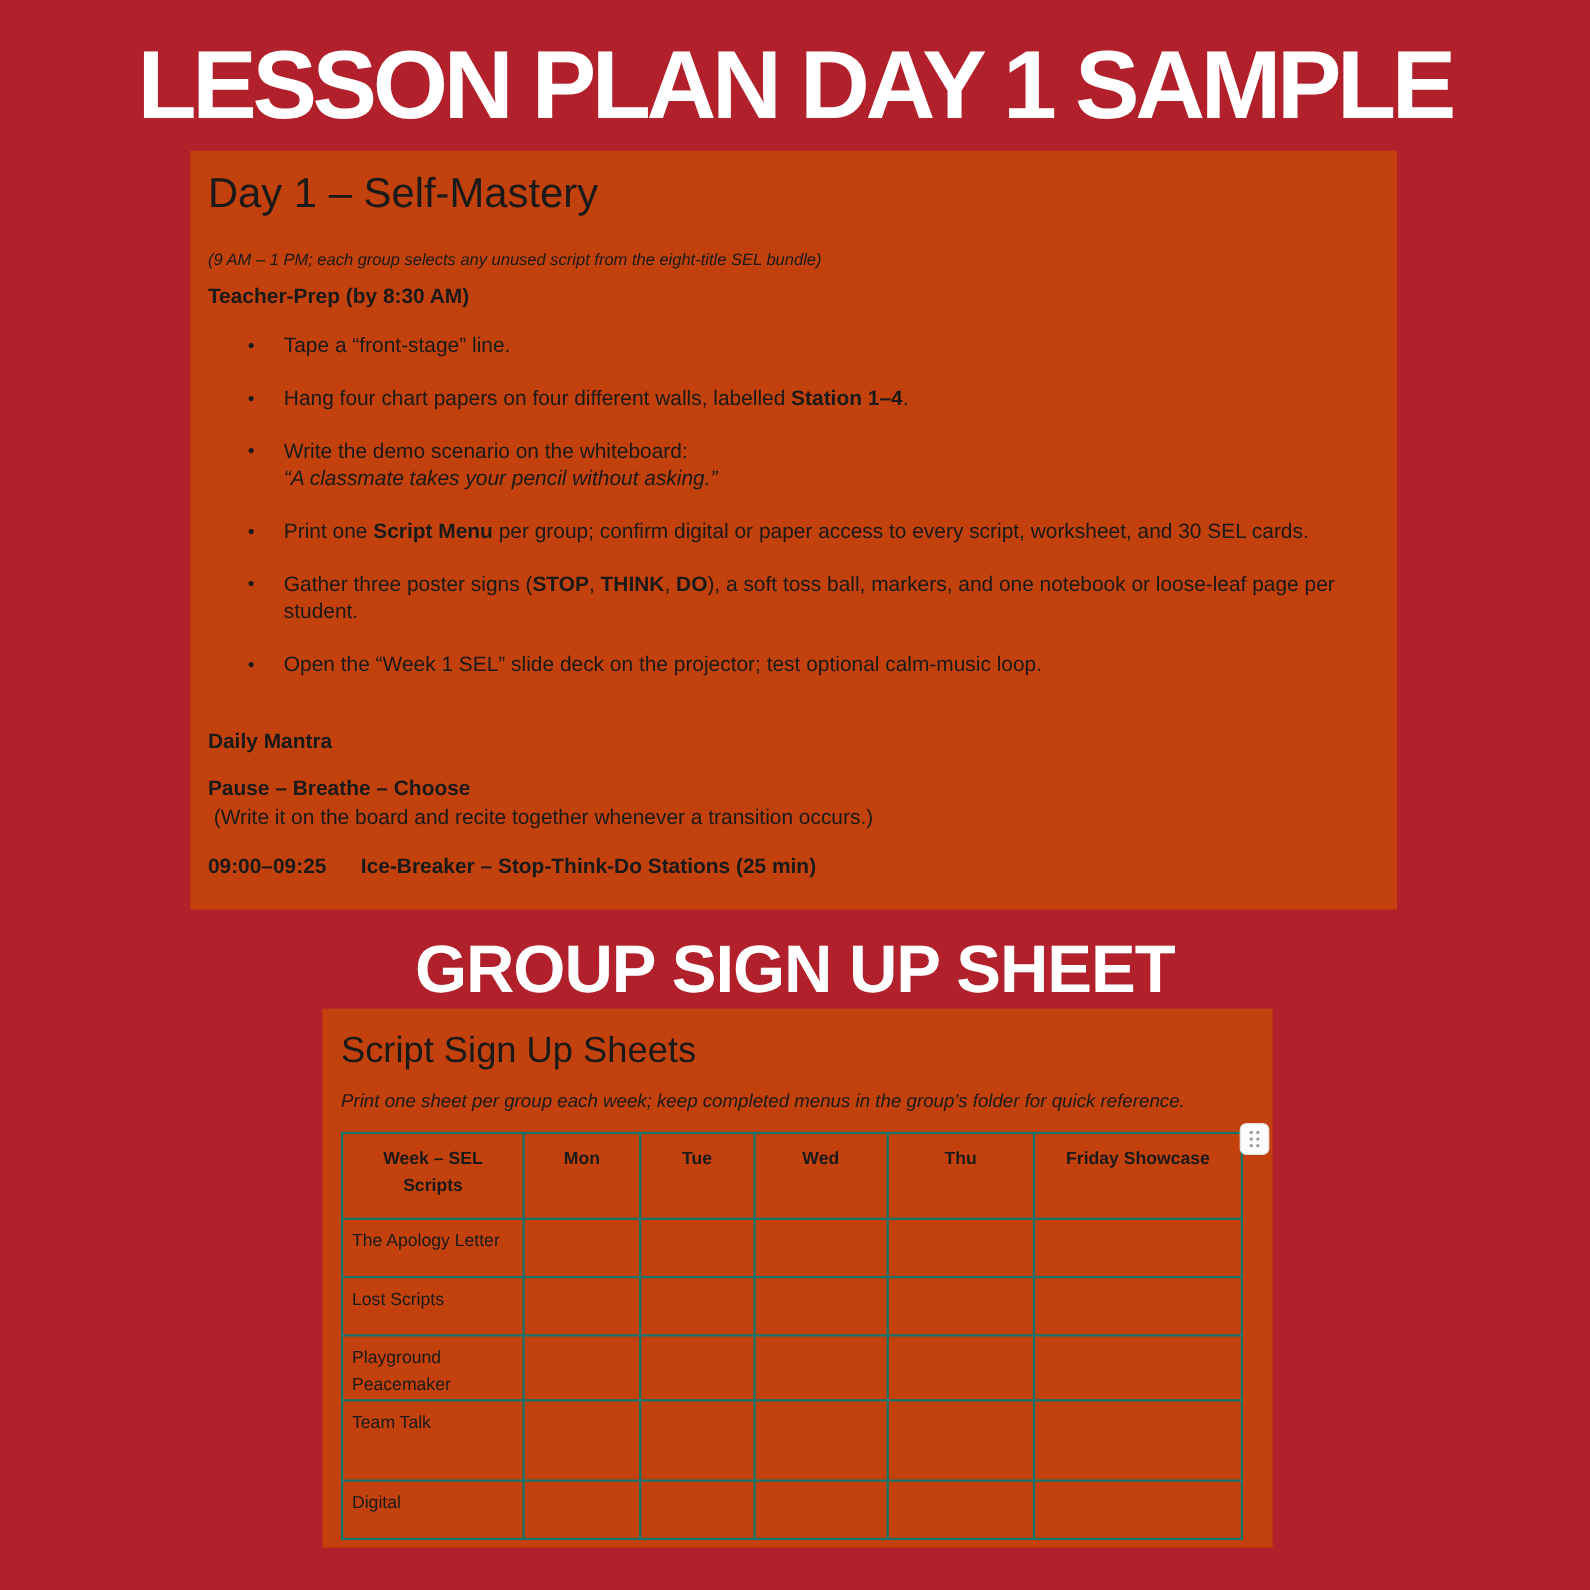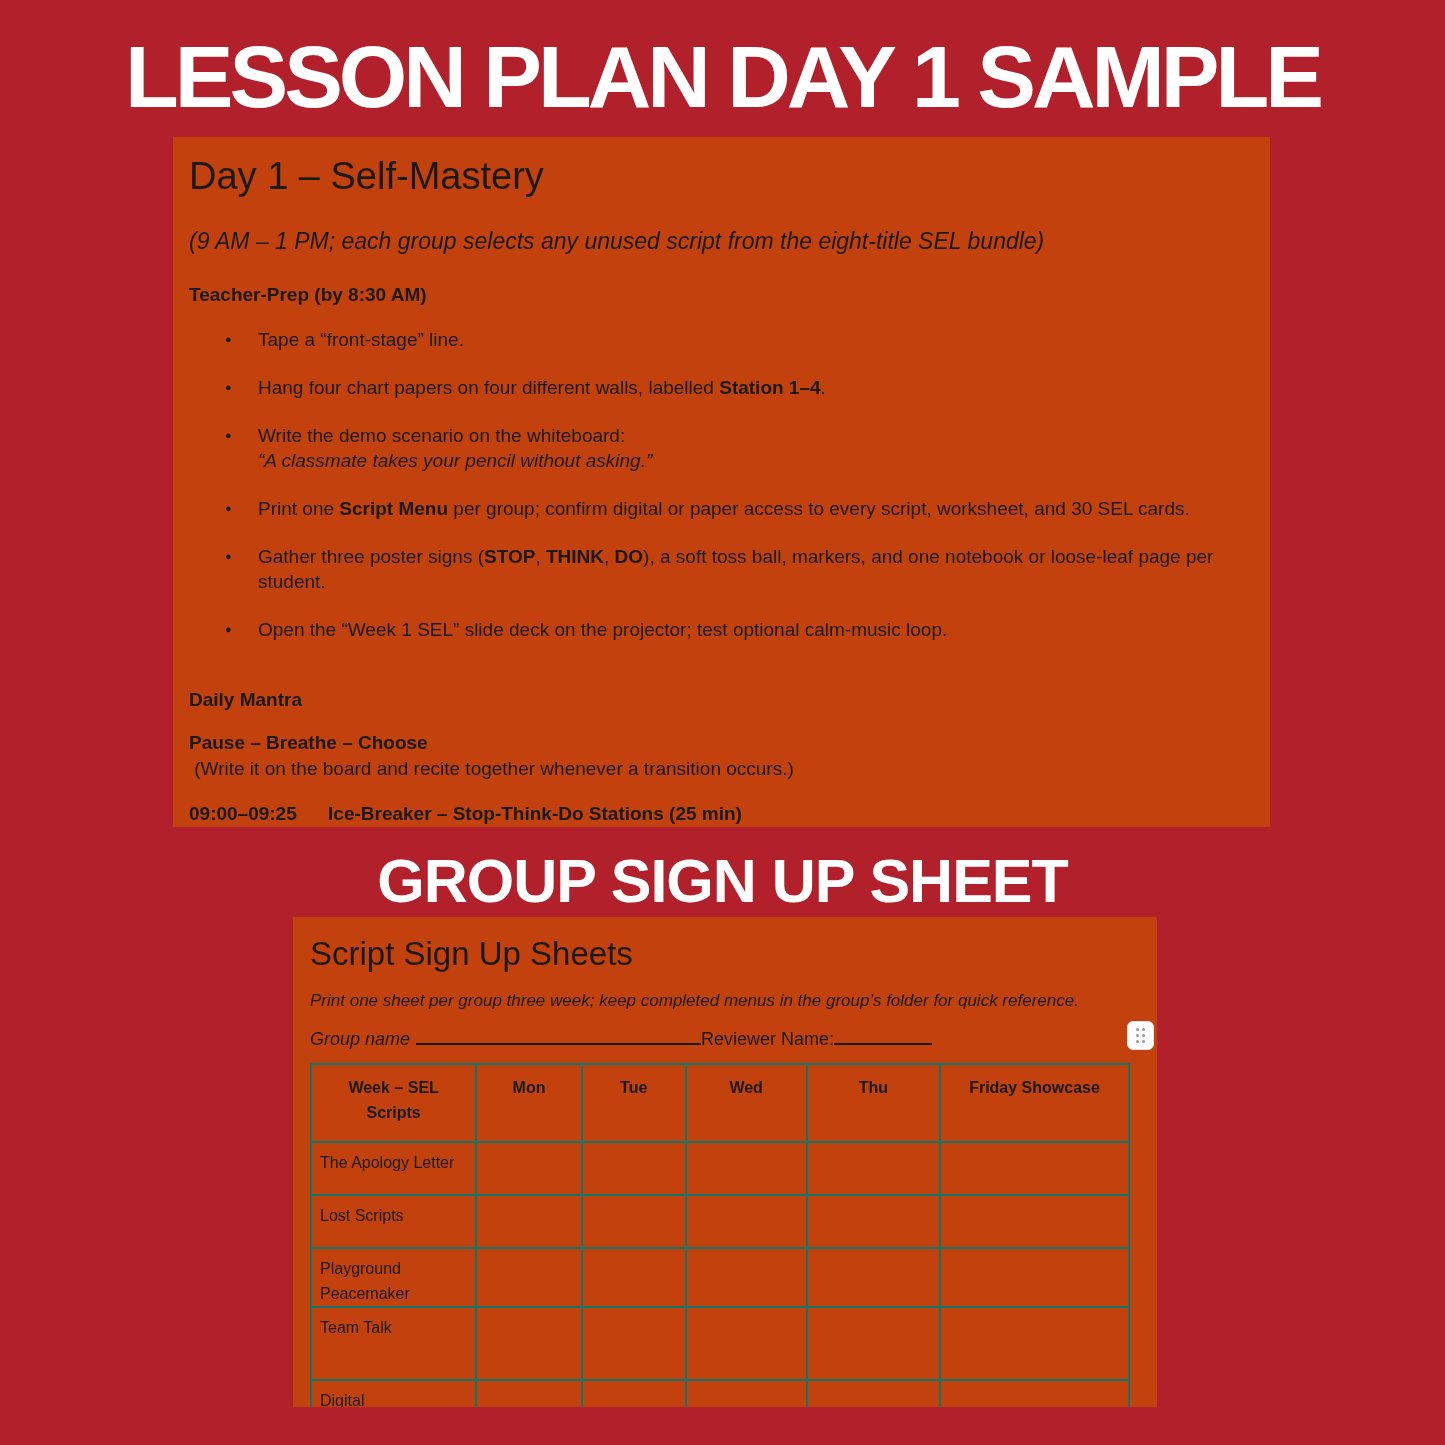--- a/index.html
+++ b/index.html
@@ -21,21 +21,21 @@
 
   .panel { position:absolute; background:#c2410c; overflow:hidden; }
   .panel-lesson { left:173px; top:137px; width:1097px; height:690px; padding:16px 26px 0 16px; }
   .panel-signup { left:293px; top:917px; width:864px; height:490px; padding:18px 20px 0 17px; }
 
   .b { font-weight:bold; }
   .i { font-style:italic; }
 
   
   .doc-h1   { font-size:38px; font-weight:normal; margin:2px 0 30px 0; letter-spacing:0; }
-  .doc-sub  { font-size:23px; font-style:italic; margin-bottom:29px; }
+  .doc-sub  { font-size:15px; font-style:italic; margin-bottom:14px; }
   .prep-h   { font-size:19px; margin-bottom:21px; }
   .bullet-list { }
   .bullet-item { display:flex; font-size:19px; line-height:25px; margin-bottom:23px; }
   .bullet-dot  { flex:none; width:33px; margin-left:36px; font-size:11px; line-height:25px; }
   .bullet-body { flex:1; }
   .mantra-h    { font-size:19px; margin-top:47px; }
   .mantra      { font-size:19px; margin-top:19px; line-height:26px; }
   .mantra-note { font-size:19px; line-height:26px; white-space:pre-wrap; }
   .schedule    { font-size:19px; margin-top:21px; }
   .sched-title { margin-left:26px; }
@@ -125,24 +125,21 @@
   <p class="schedule b">
     <span>09:00–09:25</span>
     <span class="sched-title">Ice-Breaker – Stop-Think-Do Stations (25 min)</span>
   </p>
 </section>
 
 <h1 class="banner banner-2">GROUP SIGN UP SHEET</h1>
 
 <section class="panel panel-signup">
   <h2 class="sheet-h1">Script Sign Up Sheets</h2>
-  <p class="sheet-note">Print one sheet per group three week; keep completed menus in the group’s folder for quick reference.</p>
-  <div class="name-line">
-    <span class="i">Group name</span><span class="blank blank-long"></span><span>Reviewer Name:</span><span class="blank blank-short"></span>
-  </div>
+  <p class="sheet-note">Print one sheet per group each week; keep completed menus in the group’s folder for quick reference.</p>
   <div class="drag-handle">
     <span class="drag-dot"></span>
     <span class="drag-dot"></span>
     <span class="drag-dot"></span>
     <span class="drag-dot"></span>
     <span class="drag-dot"></span>
     <span class="drag-dot"></span>
   </div>
   <table class="signup-table">
     <colgroup>

